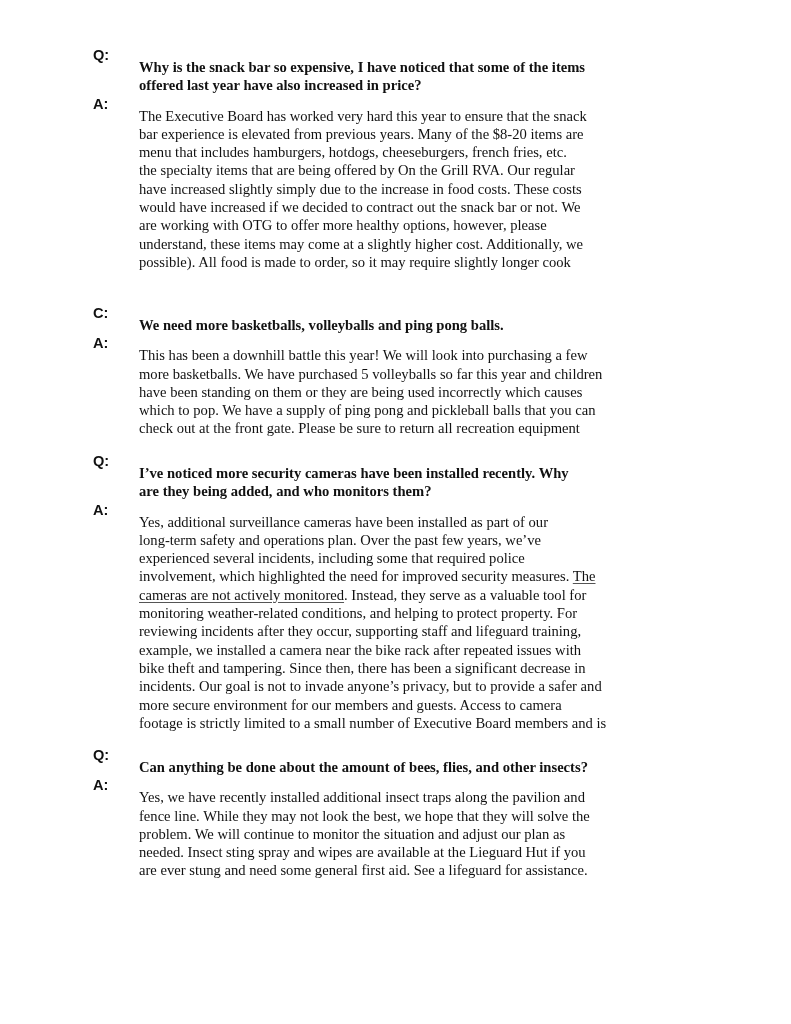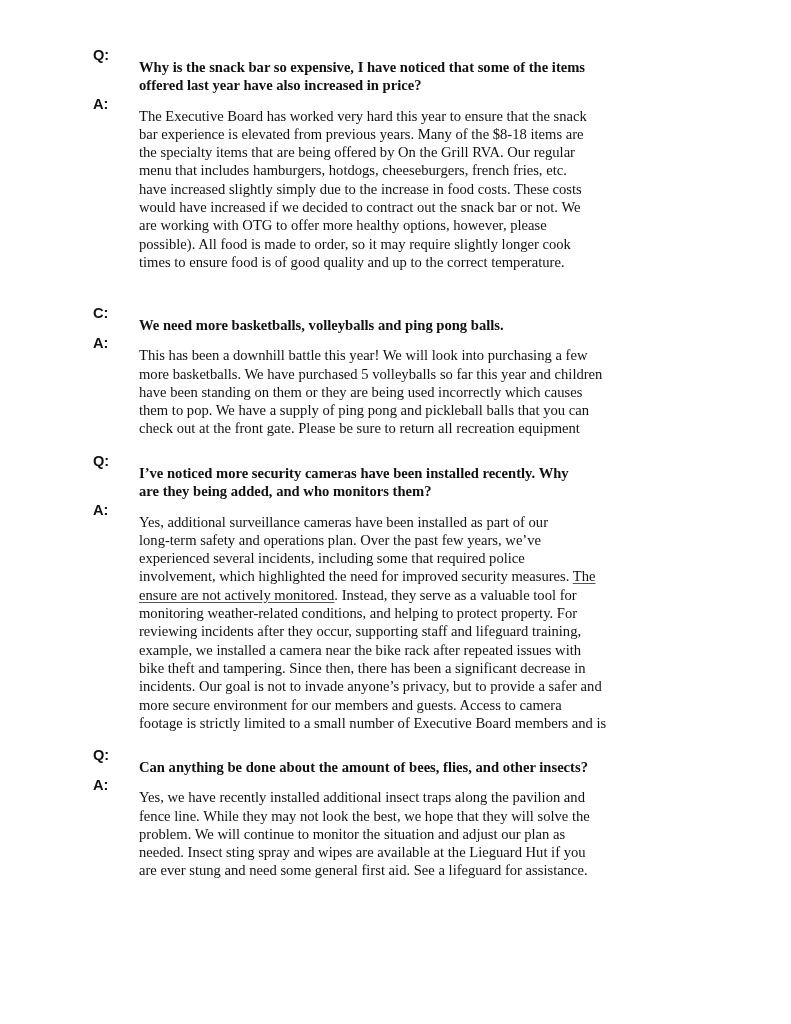--- a/index.html
+++ b/index.html
@@ -30,67 +30,67 @@
       <div class="label">Q:</div>
       <div class="text bold">
         <span class="ln">Why is the snack bar so expensive, I have noticed that some of the items</span>
         <span class="ln">offered last year have also increased in price?</span>
       </div>
     </div>
     <div class="row">
       <div class="label">A:</div>
       <div class="text">
         <span class="ln">The Executive Board has worked very hard this year to ensure that the snack</span>
-        <span class="ln">bar experience is elevated from previous years. Many of the $8-18 items are</span>
+        <span class="ln">bar experience is elevated from previous years. Many of the $8-20 items are</span>
+        <span class="ln">menu that includes hamburgers, hotdogs, cheeseburgers, french fries, etc.</span>
         <span class="ln">the specialty items that are being offered by On the Grill RVA. Our regular</span>
-        <span class="ln">menu that includes hamburgers, hotdogs, cheeseburgers, french fries, etc.</span>
         <span class="ln">have increased slightly simply due to the increase in food costs. These costs</span>
         <span class="ln">would have increased if we decided to contract out the snack bar or not. We</span>
         <span class="ln">are working with OTG to offer more healthy options, however, please</span>
+        <span class="ln">understand, these items may come at a slightly higher cost. Additionally, we</span>
         <span class="ln">possible). All food is made to order, so it may require slightly longer cook</span>
-        <span class="ln">times to ensure food is of good quality and up to the correct temperature.</span>
       </div>
     </div>
   </div>
 
   <div class="block" style="top:304px;">
     <div class="row">
       <div class="label">C:</div>
       <div class="text bold">
         <span class="ln">We need more basketballs, volleyballs and ping pong balls.</span>
       </div>
     </div>
     <div class="row">
       <div class="label">A:</div>
       <div class="text">
         <span class="ln">This has been a downhill battle this year! We will look into purchasing a few</span>
         <span class="ln">more basketballs. We have purchased 5 volleyballs so far this year and children</span>
         <span class="ln">have been standing on them or they are being used incorrectly which causes</span>
-        <span class="ln">them to pop. We have a supply of ping pong and pickleball balls that you can</span>
+        <span class="ln">which to pop. We have a supply of ping pong and pickleball balls that you can</span>
         <span class="ln">check out at the front gate. Please be sure to return all recreation equipment</span>
       </div>
     </div>
   </div>
 
   <div class="block" style="top:452px;">
     <div class="row">
       <div class="label">Q:</div>
       <div class="text bold">
         <span class="ln">I’ve noticed more security cameras have been installed recently. Why</span>
         <span class="ln">are they being added, and who monitors them?</span>
       </div>
     </div>
     <div class="row">
       <div class="label">A:</div>
       <div class="text">
         <span class="ln">Yes, additional surveillance cameras have been installed as part of our</span>
         <span class="ln">long-term safety and operations plan. Over the past few years, we’ve</span>
         <span class="ln">experienced several incidents, including some that required police</span>
         <span class="ln"><span>involvement, which highlighted the need for improved security measures. </span><span class="u">The </span></span>
-        <span class="ln"><span class="u">ensure are not actively monitored</span><span>. Instead, they serve as a valuable tool for</span></span>
+        <span class="ln"><span class="u">cameras are not actively monitored</span><span>. Instead, they serve as a valuable tool for</span></span>
         <span class="ln">monitoring weather-related conditions, and helping to protect property. For</span>
         <span class="ln">reviewing incidents after they occur, supporting staff and lifeguard training,</span>
         <span class="ln">example, we installed a camera near the bike rack after repeated issues with</span>
         <span class="ln">bike theft and tampering. Since then, there has been a significant decrease in</span>
         <span class="ln">incidents. Our goal is not to invade anyone’s privacy, but to provide a safer and</span>
         <span class="ln">more secure environment for our members and guests. Access to camera</span>
         <span class="ln">footage is strictly limited to a small number of Executive Board members and is</span>
       </div>
     </div>
   </div>

